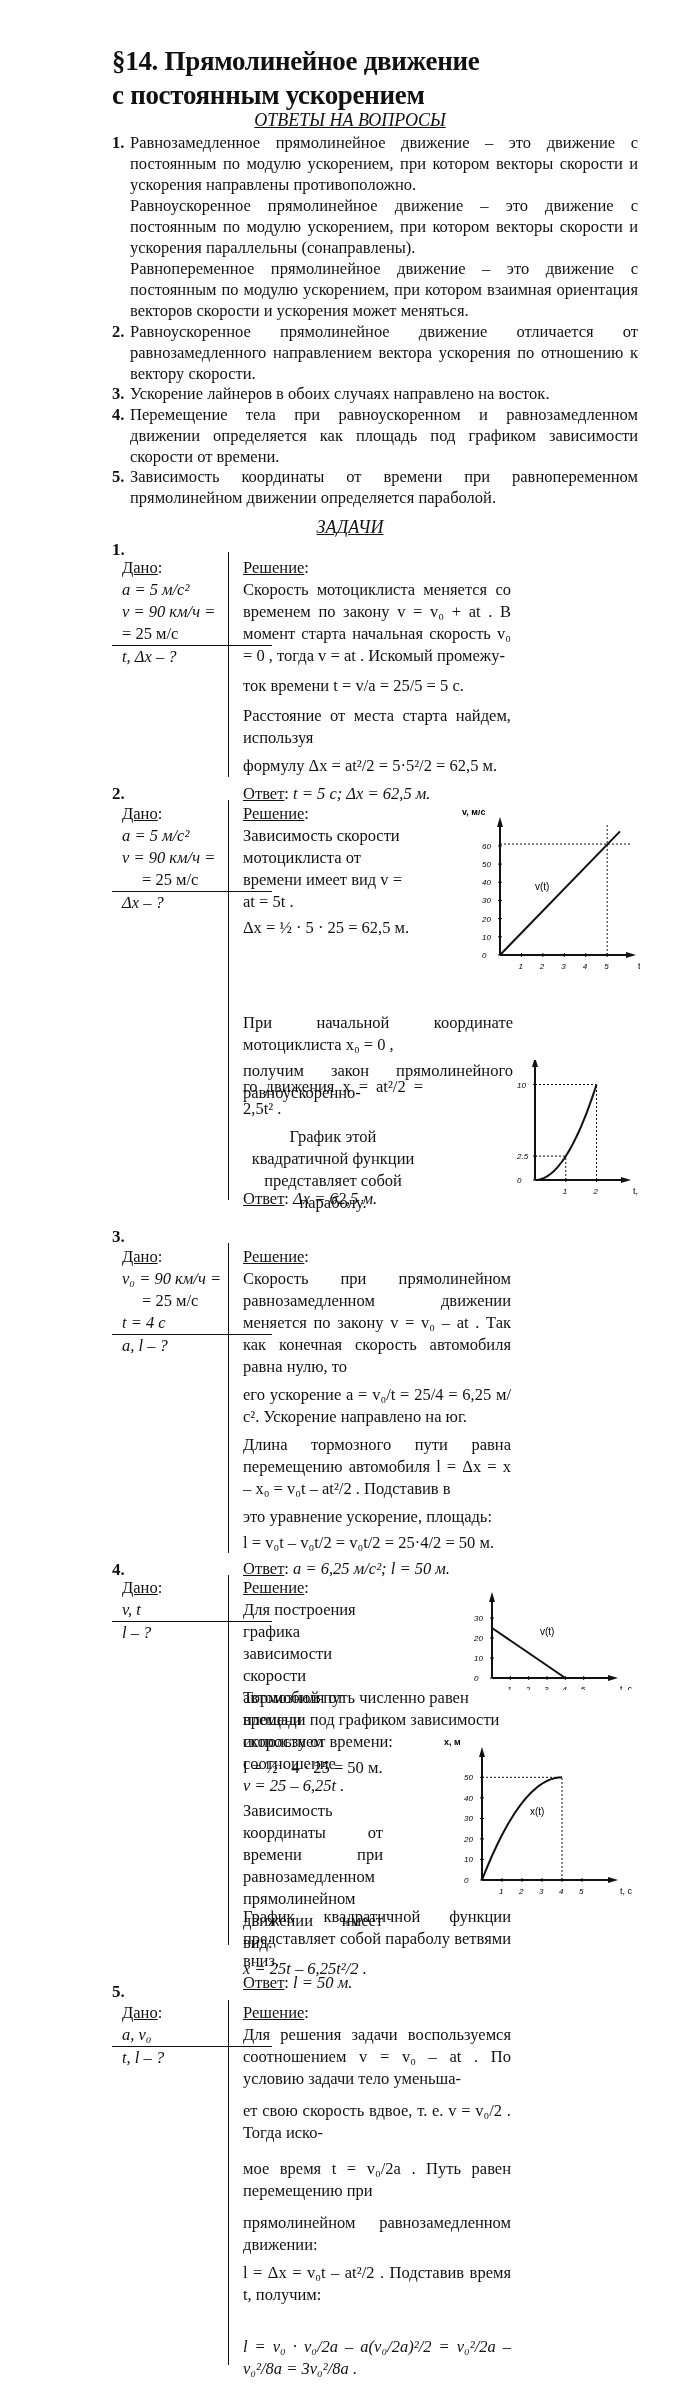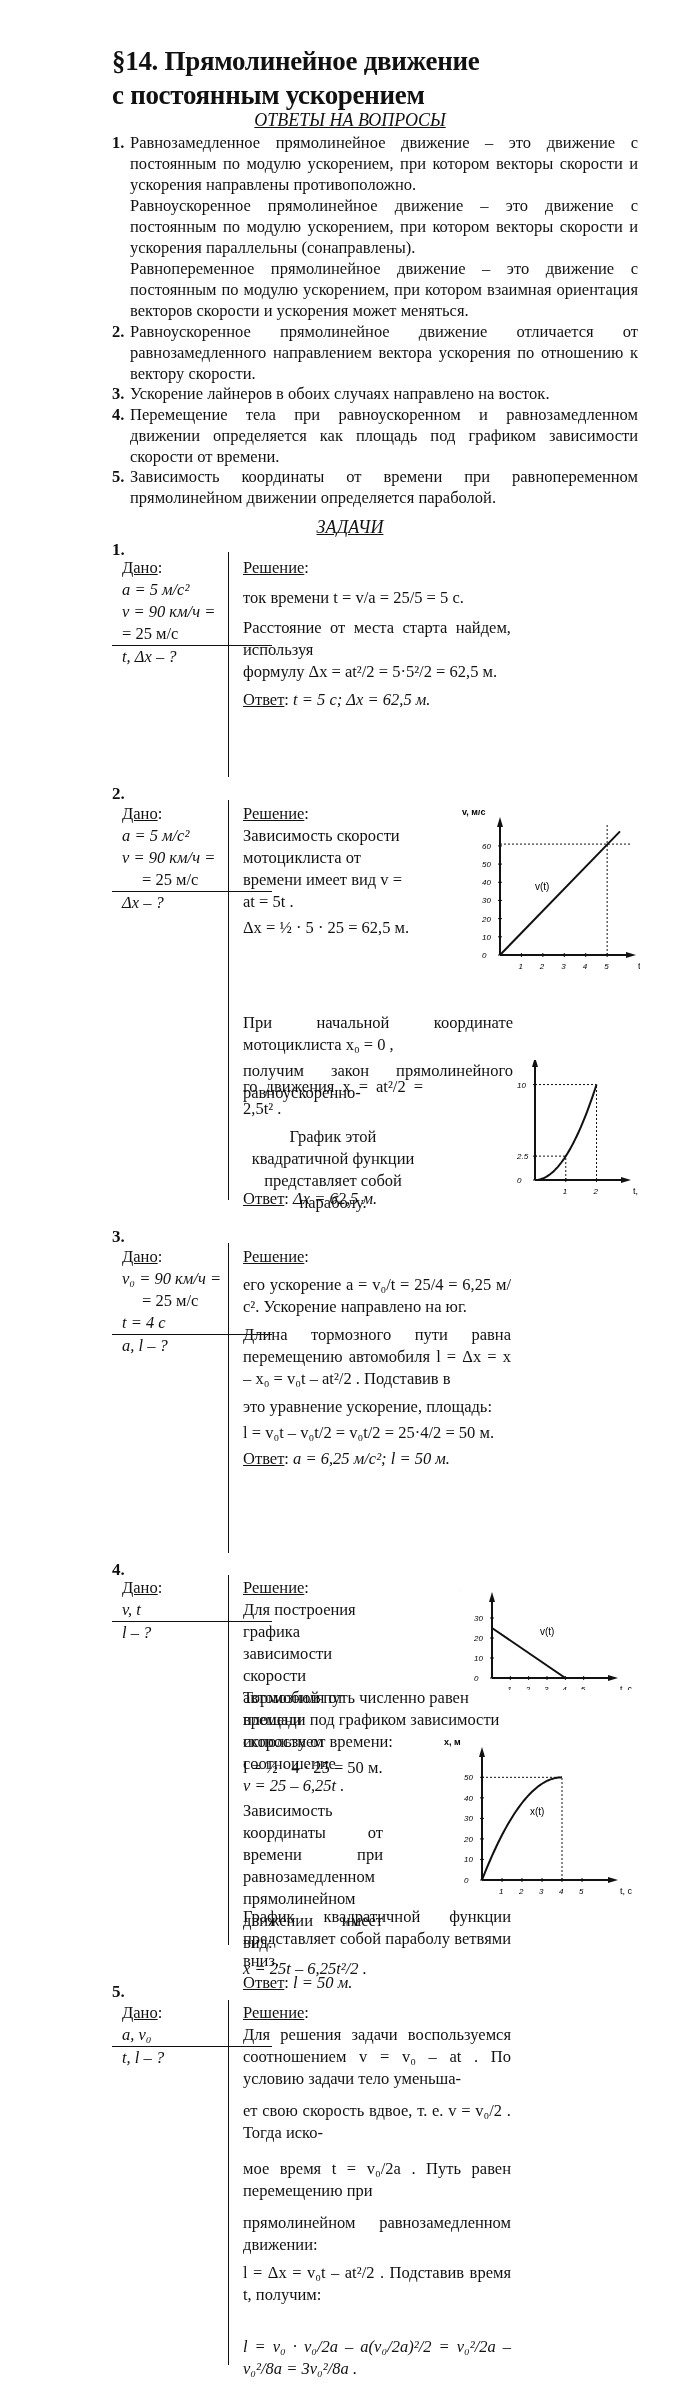--- a/index.html
+++ b/index.html
@@ -72,23 +72,24 @@
 <div class="abs given" style="top:557px;">
   <div><span class="lbl">Дано</span><span>:</span></div>
   <div class="i">a = 5 м/с²</div>
   <div class="i">v = 90 км/ч =</div>
   <div>= 25 м/с</div>
   <div class="line i">t, Δx – ?</div>
 </div>
 <div class="abs vline" style="left:228px; top:552px; height:225px;"></div>
 <div class="abs sol" style="top:557px; width:268px;">
   <p><span class="u">Решение</span><span>:</span></p>
+  <p>Скорость мотоциклиста меняется со временем по закону v = v₀ + at . В момент старта начальная скорость v₀ = 0 , тогда v = at . Искомый промежу-</p>
   <p style="margin-top:8px">ток времени t = v/a = 25/5 = 5 с.</p>
   <p style="margin-top:8px">Расстояние от места старта найдем, используя</p>
-  <p style="">формулу Δx = at²/2 = 5·5²/2 = 62,5 м.</p>
+  <p style="margin-top:6px">формулу Δx = at²/2 = 5·5²/2 = 62,5 м.</p>
   <p style="margin-top:6px"><span class="u">Ответ</span><span>:</span> <span class="i">t = 5 с;  Δx = 62,5 м.</span></p>
 </div>
 
 <div class="abs pnum" style="top:784px;">2.</div>
 <div class="abs given" style="top:803px;">
   <div><span class="lbl">Дано</span><span>:</span></div>
   <div class="i">a = 5 м/с²</div>
   <div class="i">v = 90 км/ч =</div>
   <div style="padding-left:20px">= 25 м/с</div>
   <div class="line i">Δx – ?</div>
@@ -175,20 +176,21 @@
 <div class="abs given" style="top:1246px;">
   <div><span class="lbl">Дано</span><span>:</span></div>
   <div class="i">v₀ = 90 км/ч =</div>
   <div style="padding-left:20px">= 25 м/с</div>
   <div class="i">t = 4 с</div>
   <div class="line i">a, l – ?</div>
 </div>
 <div class="abs vline" style="left:228px; top:1243px; height:310px;"></div>
 <div class="abs sol" style="top:1246px; width:268px;">
   <p><span class="u">Решение</span><span>:</span></p>
+  <p>Скорость при прямолинейном равнозамедленном движении меняется по закону  v = v₀ – at . Так как конечная скорость автомобиля равна нулю, то</p>
   <p style="margin-top:6px">его ускорение  a = v₀/t = 25/4 = 6,25 м/с².  Ускорение направлено на юг.</p>
   <p style="margin-top:6px">Длина тормозного пути равна перемещению автомобиля  l = Δx = x – x₀ = v₀t – at²/2 . Подставив в</p>
   <p style="margin-top:6px">это уравнение ускорение, площадь:</p>
   <p style="margin-top:4px">l = v₀t – v₀t/2 = v₀t/2 = 25·4/2 = 50 м.</p>
   <p style="margin-top:4px"><span class="u">Ответ</span><span>:</span> <span class="i">a = 6,25 м/с²;  l = 50 м.</span></p>
 </div>
 
 <div class="abs pnum" style="top:1560px;">4.</div>
 <div class="abs given" style="top:1577px;">
   <div><span class="lbl">Дано</span><span>:</span></div>

